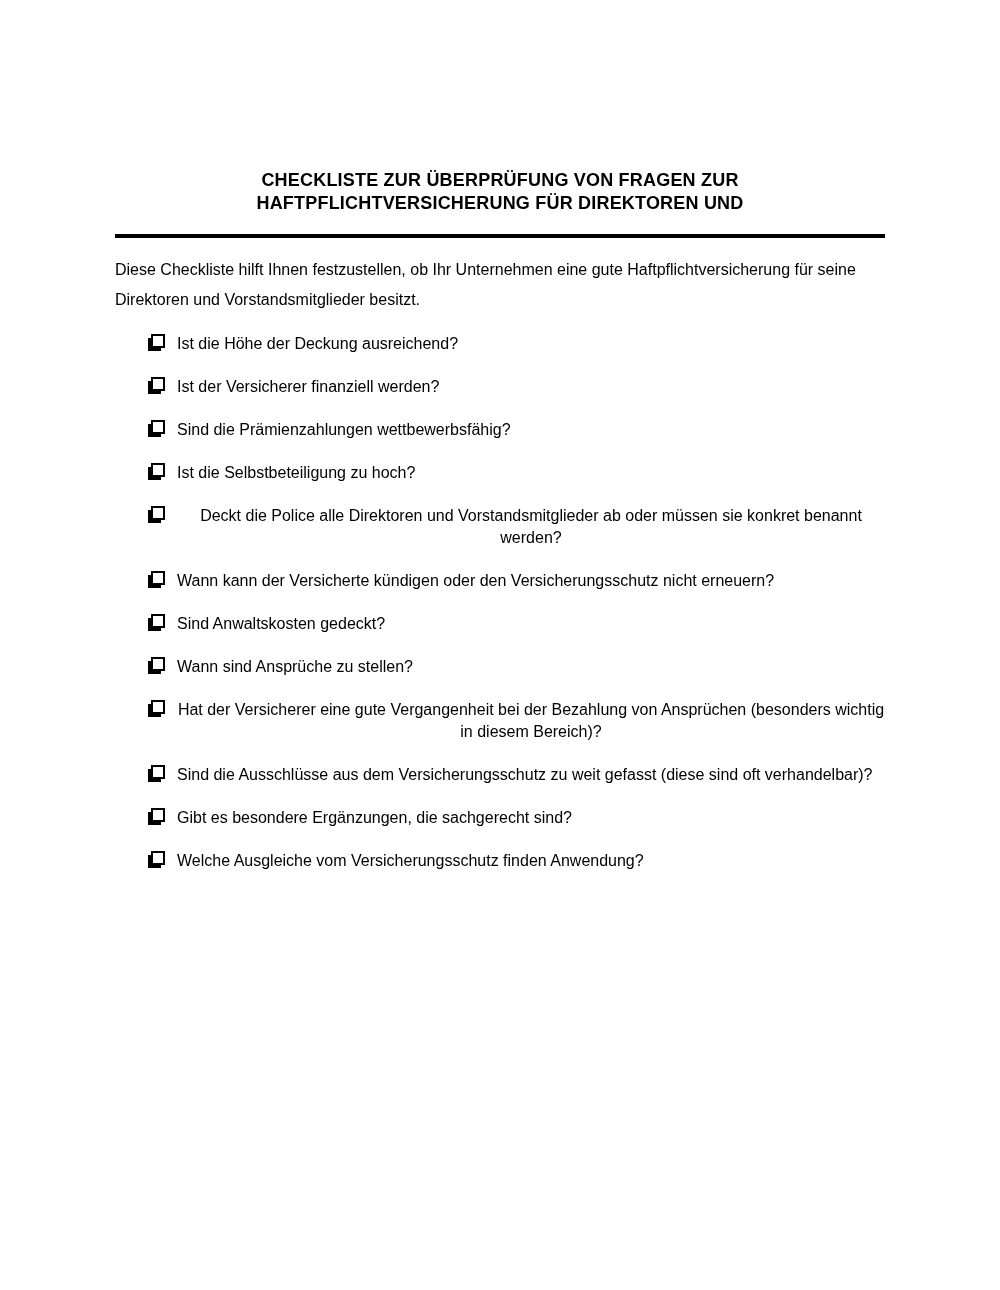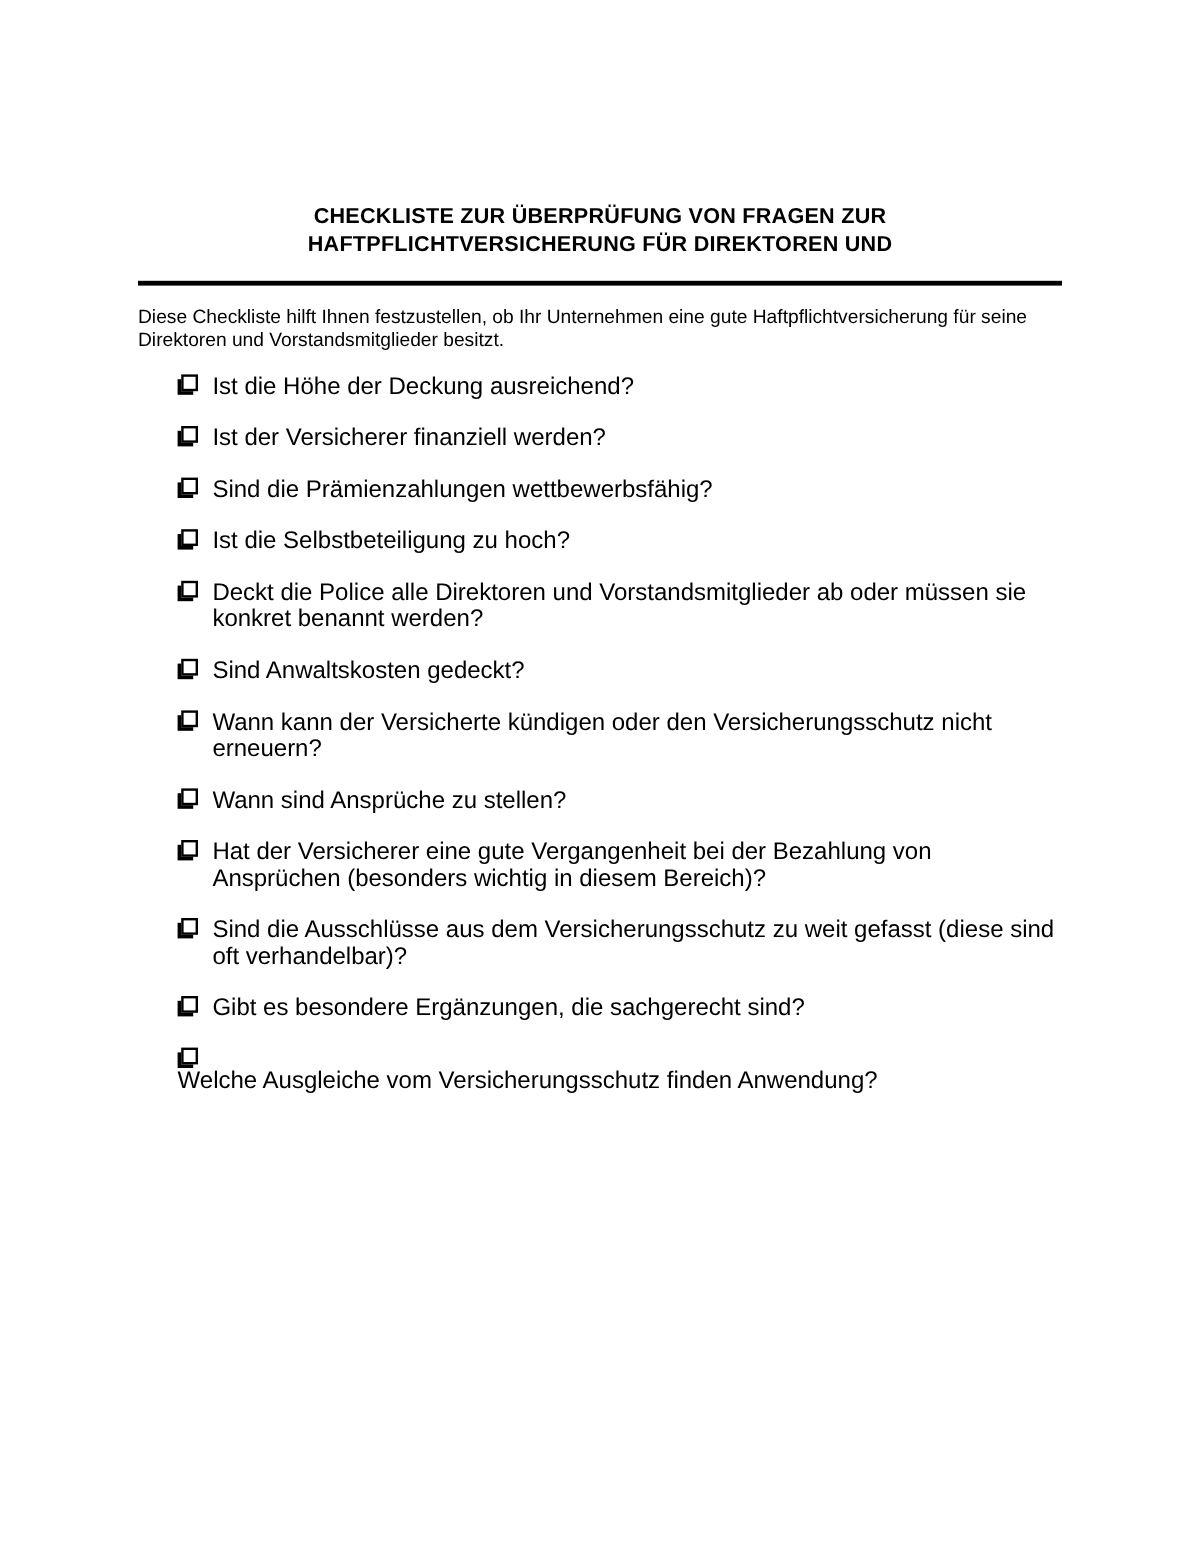--- a/index.html
+++ b/index.html
@@ -32,32 +32,32 @@
   }
   .rule {
     margin-top: 19px;
     height: 4px;
     background: #000000;
     border: none;
   }
   .intro {
     margin-top: 17px;
     font-size: 16px;
-    line-height: 19px;
+    line-height: 30px;
   }
   .checklist {
     margin-top: 18px;
   }
   .item {
     display: flex;
     align-items: flex-start;
     padding-left: 33px;
     margin-bottom: 21px;
   }
-  .item:last-child { margin-bottom: 0; flex-direction: column; }
+  .item:last-child { margin-bottom: 0; }
   .checkbox {
     position: relative;
     flex: 0 0 17px;
     width: 17px;
     height: 17px;
     margin-top: 1px;
     margin-right: 12px;
     display: inline-block;
     cursor: pointer;
   }
@@ -72,23 +72,24 @@
   .cb-box {
     position: absolute;
     right: 0;
     top: 0;
     width: 14px;
     height: 14px;
     background: #ffffff;
     border: 2px solid #000000;
   }
   .item-text {
-    font-size: 20px;
+    font-size: 16px;
     line-height: 22px;
     max-width: 709px;
+    text-align: center;
   }
 </style>
 </head>
 <body>
 
 <div class="page">
   <div class="content">
 
     <div class="doc-title">
       <div>CHECKLISTE ZUR ÜBERPRÜFUNG VON FRAGEN ZUR</div>
@@ -139,29 +140,29 @@
             <span class="cb-box"></span>
           </span>
         <span class="item-text">Deckt die Police alle Direktoren und Vorstandsmitglieder ab oder müssen sie konkret benannt werden?</span>
       </div>
 
       <div class="item">
         <span class="checkbox">
             <span class="cb-shadow"></span>
             <span class="cb-box"></span>
           </span>
+        <span class="item-text">Wann kann der Versicherte kündigen oder den Versicherungsschutz nicht erneuern?</span>
+      </div>
+
+      <div class="item">
+        <span class="checkbox">
+            <span class="cb-shadow"></span>
+            <span class="cb-box"></span>
+          </span>
         <span class="item-text">Sind Anwaltskosten gedeckt?</span>
-      </div>
-
-      <div class="item">
-        <span class="checkbox">
-            <span class="cb-shadow"></span>
-            <span class="cb-box"></span>
-          </span>
-        <span class="item-text">Wann kann der Versicherte kündigen oder den Versicherungsschutz nicht erneuern?</span>
       </div>
 
       <div class="item">
         <span class="checkbox">
             <span class="cb-shadow"></span>
             <span class="cb-box"></span>
           </span>
         <span class="item-text">Wann sind Ansprüche zu stellen?</span>
       </div>
 

